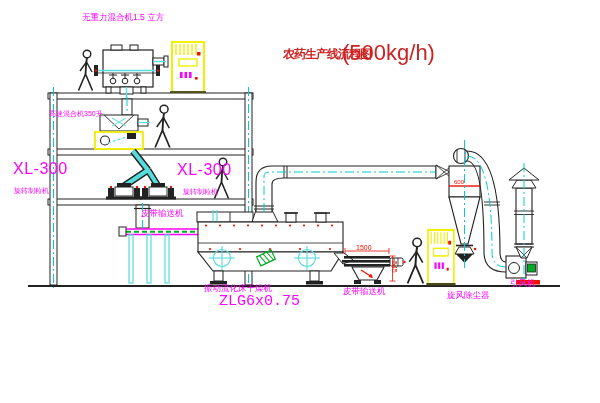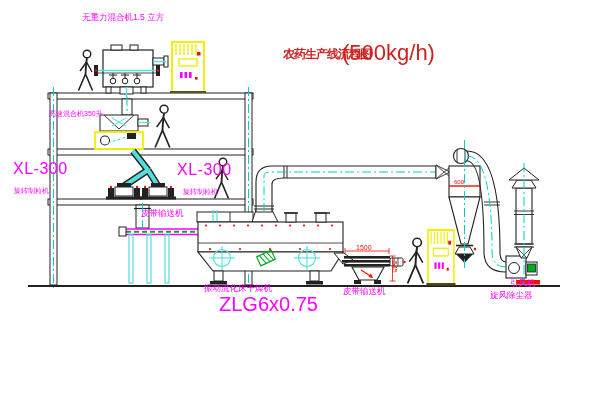--- a/index.html
+++ b/index.html
@@ -2,21 +2,21 @@
 <html style="--background: #ffffff; --label-magenta: #ff00ff; --title-red: #cc2222; --line-dark: #222222; --centerline-cyan: #00cccc; --pipe-cyan: #55dddd; --highlight-yellow: #f0f000; --hatch-green: #00aa22; --accent-red: #ee1100;"><head>
 <meta charset="utf-8">
 <style>
   html,body{margin:0;padding:0;background:#fff;}
   #stage{position:relative;width:593px;height:403px;background:var(--background,#fff);overflow:hidden;
          font-family:"Liberation Sans",sans-serif;}
   #stage svg{position:absolute;left:0;top:0;}
   .lbl{position:absolute;color:var(--label-magenta);font-size:8.5px;line-height:1;white-space:nowrap;}
   .lbl-7{font-size:7px;}
   .lbl-big{font-size:16px;letter-spacing:.5px;}
-  .model{position:absolute;color:var(--label-magenta);font-size:20px;line-height:1;white-space:nowrap;}
+  .model{position:absolute;color:var(--label-magenta);font-size:15px;line-height:1;white-space:nowrap;font-family:Liberation Mono, monospace;}
   .dim{position:absolute;color:var(--accent-red);font-size:7px;line-height:1;white-space:nowrap;}
   .dim-6{font-size:6px;}
   .rot{transform:rotate(90deg);transform-origin:left top;}
   .title-cn{position:absolute;color:var(--title-red);font-size:12px;font-weight:bold;letter-spacing:-1px;line-height:1;white-space:nowrap;}
   .title-cap{position:absolute;color:var(--title-red);font-size:22px;font-weight:400;line-height:1;white-space:nowrap;}
   
   .ln{stroke:var(--line-dark);fill:none;}
   .wf{fill:#ffffff;stroke:var(--line-dark);}
   .df{fill:var(--line-dark);stroke:none;}
   .cl{stroke:var(--centerline-cyan);fill:none;stroke-dasharray:9 3 2 3;}
@@ -325,19 +325,19 @@
 <span class="title-cap" style="left:342px;top:42px;">(500kg/h)</span>
 <span class="lbl lbl-7" style="left:49px;top:110px;">高速混合机350升</span>
 <span class="lbl lbl-big" style="left:13px;top:161px;">XL-300</span>
 <span class="lbl lbl-7" style="left:14px;top:187px;">旋转制粒机</span>
 <span class="lbl lbl-big" style="left:177px;top:162px;">XL-300</span>
 <span class="lbl lbl-7" style="left:183px;top:188px;">旋转制粒机</span>
 <span class="lbl" style="left:141px;top:209px;">皮带输送机</span>
 <span class="lbl" style="left:204px;top:284px;">振动流化床干燥机</span>
 <span class="model" style="left:219px;top:294px;">ZLG6x0.75</span>
 <span class="lbl" style="left:343px;top:287px;">皮带输送机</span>
-<span class="lbl" style="left:447px;top:291px;margin-left:43px;">旋风除尘器</span>
+<span class="lbl" style="left:447px;top:291px;">旋风除尘器</span>
 <span class="lbl" style="left:510px;top:279px;">引风机</span>
 <span class="dim" style="left:356px;top:244px;">1500</span>
 <span class="dim rot" style="left:398px;top:261px;">545</span>
 <span class="dim dim-6" style="left:454px;top:179px;">600</span>
 
 </div>
 
 </body></html>

